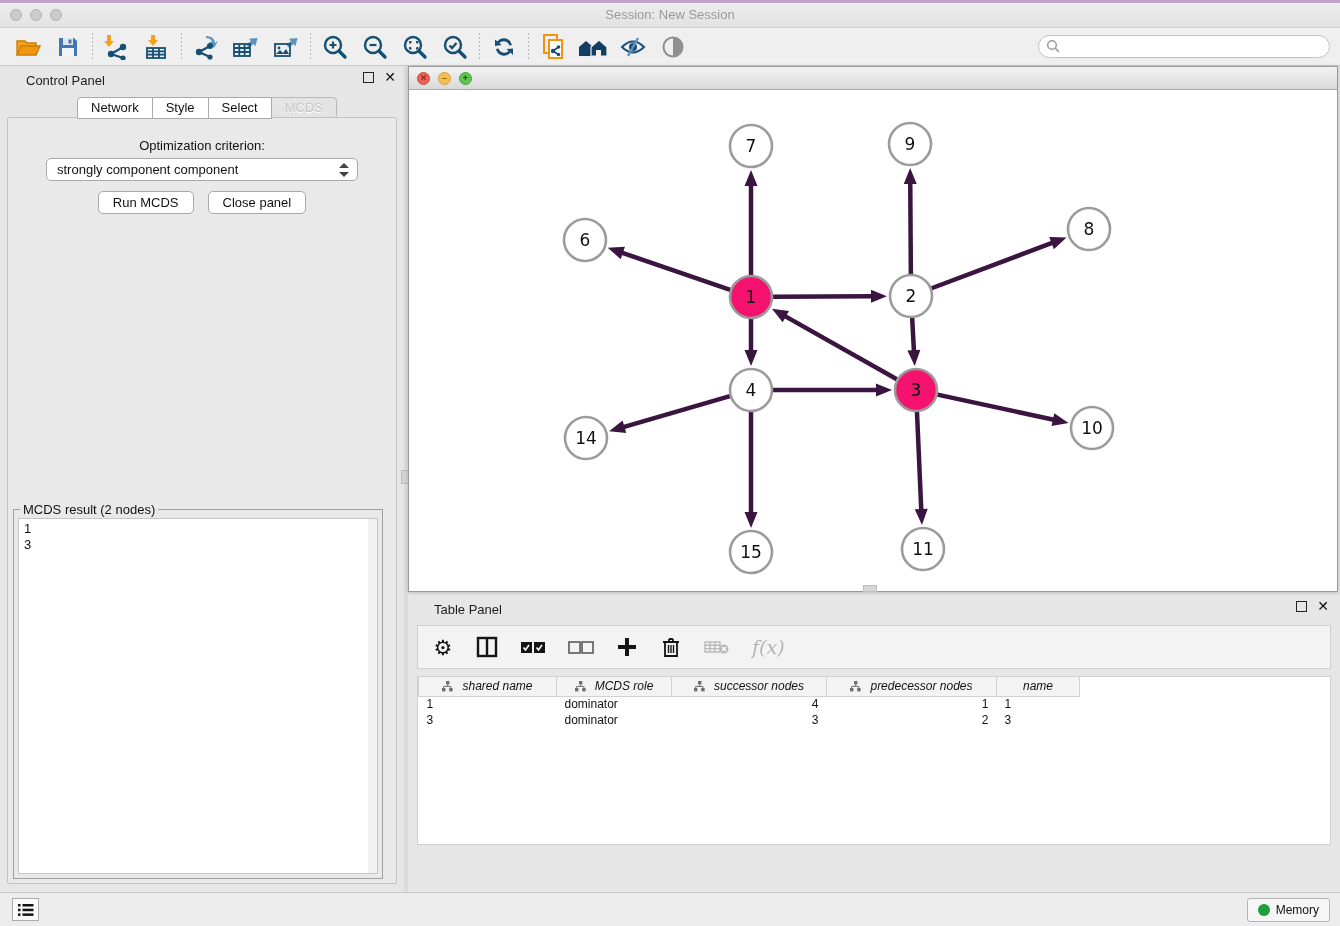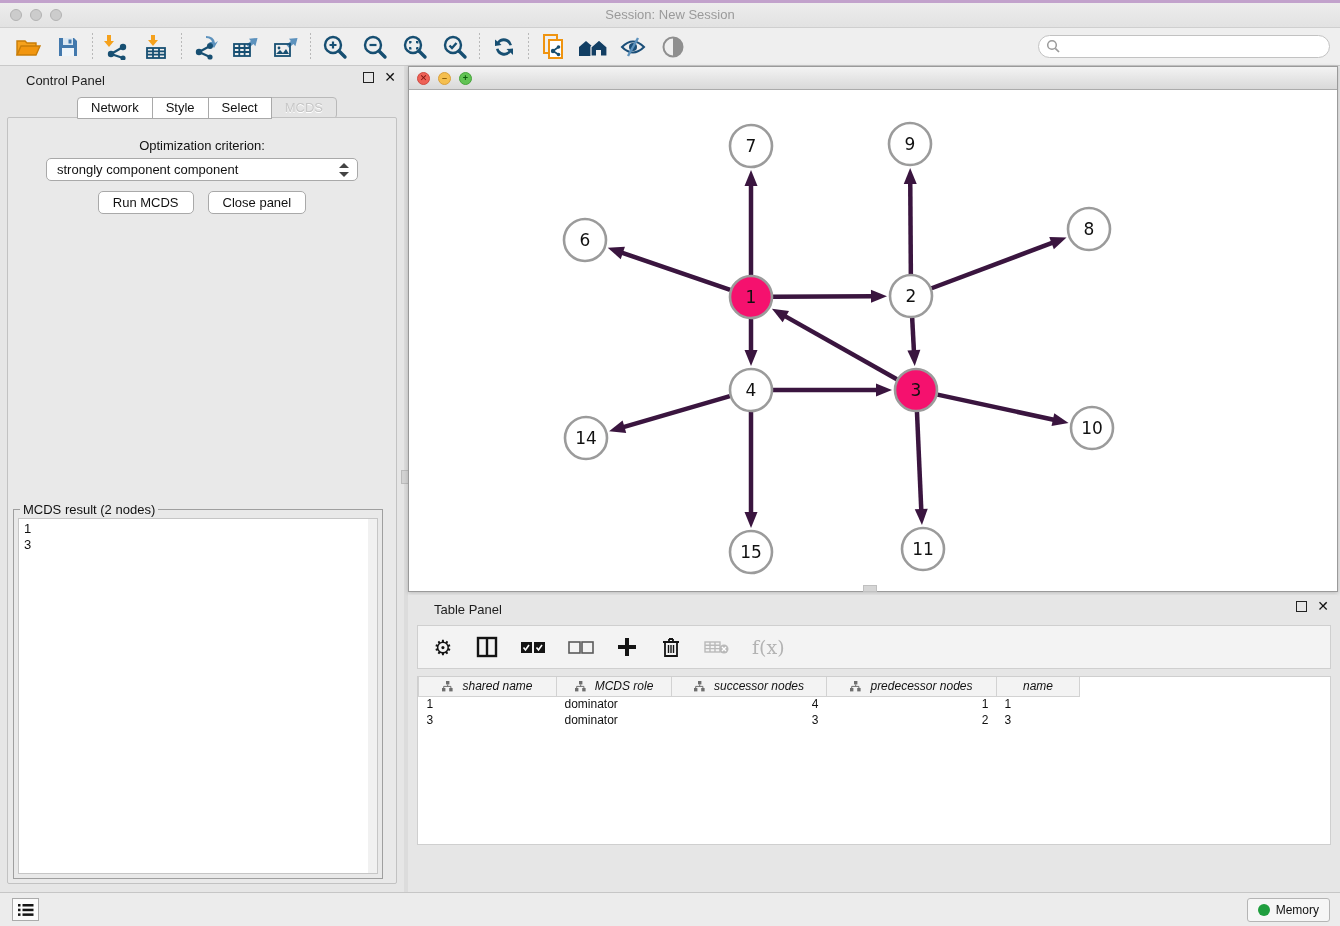--- a/index.html
+++ b/index.html
@@ -84,21 +84,21 @@
   .canvas { position:relative; width:100%; height:501px; background:#fff; }
   .hsplit-grip { position:absolute; left:455px; top:520px; width:14px; height:7px;
     background:#d6d6d6; border:1px solid #c0c0c0; }
 
   
   .tpanel { position:absolute; left:408px; right:3px; top:529px; bottom:2px; background:#e6e6e6; }
   .tp-toolbar { position:absolute; left:9px; right:6px; top:30px; height:44px; background:#f3f3f3;
     border:1px solid #cfcfcf; display:flex; align-items:center; padding-left:14px; gap:22px; }
   .tp-ic { display:flex; align-items:center; justify-content:center; min-width:22px; }
   .gear-txt { font-size:21px; color:#141414; line-height:1; }
-  .fx-txt { font-family:"DejaVu Serif",serif; font-size:19px; color:#b3b3b3; }
+  .fx-txt { font-family:"DejaVu Serif",serif; font-style:italic; font-size:19px; color:#b3b3b3; }
   .tbl-wrap { position:absolute; left:9px; right:6px; top:81px; bottom:45px; background:#fff;
     border:1px solid #cfcfcf; overflow:hidden; }
   table.data { border-collapse:collapse; font-size:12px; color:#111; table-layout:fixed; }
   table.data th { background:#f3f3f3; border:1px solid #d2d2d2; border-top:none; font-weight:normal;
     height:19px; padding:0 4px; text-align:center; white-space:nowrap; }
   table.data th .hd { display:flex; align-items:center; justify-content:center; gap:9px;font-style:italic; }
   table.data td { height:16px; padding:0 8px; white-space:nowrap; }
   table.data td.num { text-align:right; }
   .tp-tabs { position:absolute; left:0; right:0; bottom:14px; display:flex; justify-content:center; }
   .tp-tabs .seg-tab { border-radius:0; }

